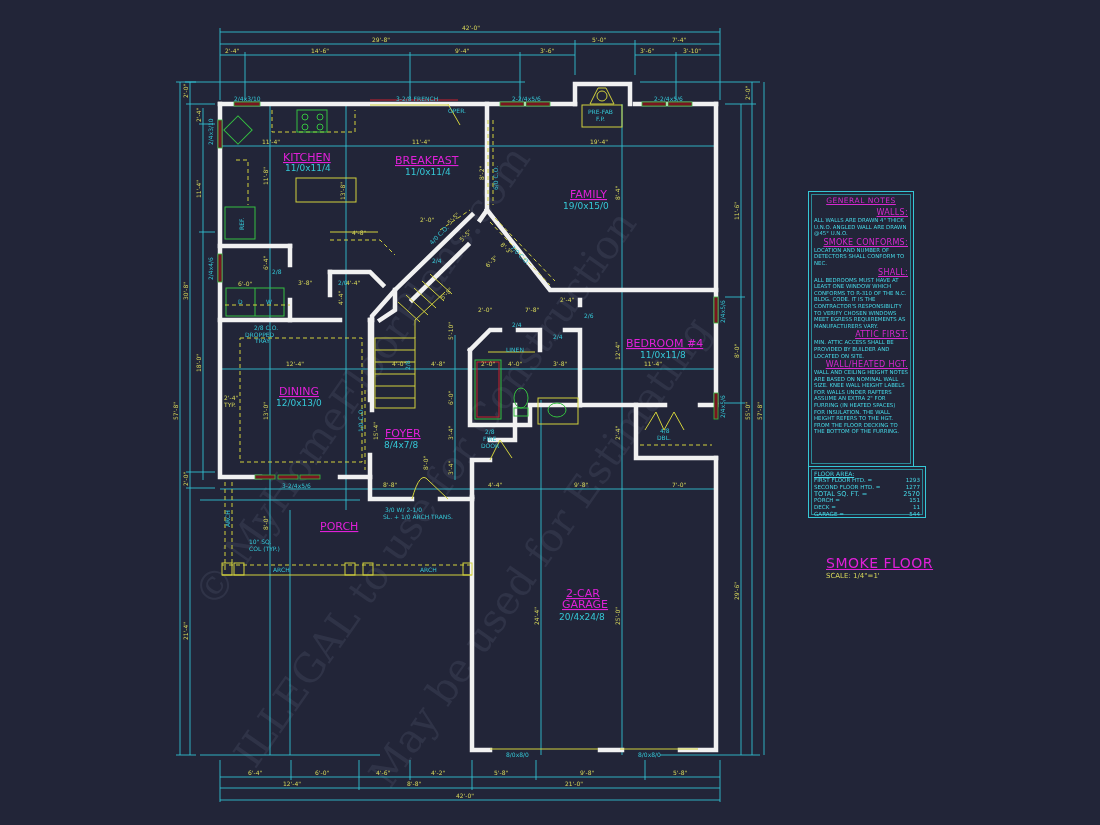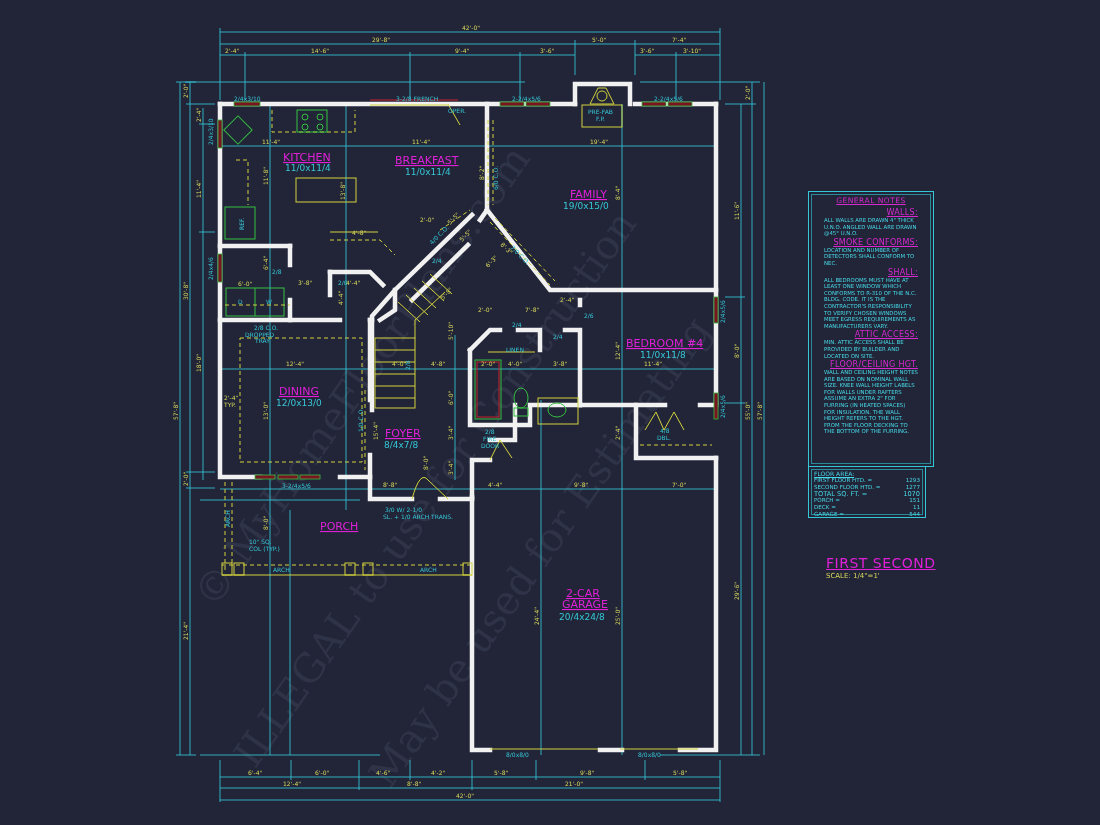--- a/index.html
+++ b/index.html
@@ -12,21 +12,21 @@
   .room { fill:#e020d8; font-size:11px; text-decoration:underline; }
   .roomsize { fill:#35c7d6; font-size:9px; }
   .wall { stroke:#f1f1f1; stroke-width:4.5; fill:none; stroke-linecap:square; }
   .dl { stroke:#31c0d0; stroke-width:0.9; fill:none; }
   .yl { stroke:#d2d23c; stroke-width:1; fill:none; }
   .yd { stroke:#d2d23c; stroke-width:1; fill:none; stroke-dasharray:4 3; }
   .gr { stroke:#35c040; stroke-width:1; fill:none; }
   .win { fill:#7a1420; stroke:#35c040; stroke-width:0.8; }
   .wm { fill:#3b3f54; font-size:40px; font-family:"DejaVu Serif", serif; opacity:0.55; }
 
-  .notes { position:absolute; left:808px; top:191px; width:126px; height:276px; border:1.5px solid #35c7d6; box-shadow: inset 0 0 0 2px #222538, inset 0 0 0 3px #2a8a98; padding:4px 15px; box-sizing:border-box; }
+  .notes { position:absolute; left:808px; top:191px; width:106px; height:276px; border:1.5px solid #35c7d6; box-shadow: inset 0 0 0 2px #222538, inset 0 0 0 3px #2a8a98; padding:4px 5px; box-sizing:border-box; }
   .notes-title { color:#d828d0; font-size:7.5px; text-align:center; text-decoration:underline; letter-spacing:0.5px; margin-bottom:3px; }
   .notes-h { color:#d828d0; font-size:8px; text-decoration:underline; letter-spacing:0.3px; margin-top:1px; line-height:9px;text-align:right; }
   .notes-p { color:#46d8e6; font-size:5.4px; line-height:6.6px; margin-bottom:1px; text-transform:uppercase; }
   .area { position:absolute; left:808px; top:466px; width:118px; height:52px; border:1.5px solid #35c7d6; box-shadow: inset 0 0 0 2px #222538, inset 0 0 0 3px #2a8a98; padding:3px 5px; box-sizing:border-box; }
   .area-title { color:#46d8e6; font-size:6px; text-decoration:underline; line-height:7px; }
   .area-row { display:flex; justify-content:space-between; color:#46d8e6; font-size:5.6px; line-height:6.8px; }
   .area-row.big { font-size:6.6px; }
   .title-block { position:absolute; left:826px; top:555px; }
   .title { color:#e020d8; font-size:14px; text-decoration:underline; letter-spacing:0.5px; }
   .scale { color:#d8d85a; font-size:7px; margin-top:1px; }
@@ -420,50 +420,50 @@
 </svg>
 
 <div class="notes">
   <div class="notes-title">GENERAL NOTES</div>
   <div class="notes-h">WALLS:</div>
   <div class="notes-p">ALL WALLS ARE DRAWN 4" THICK U.N.O. ANGLED WALL ARE DRAWN @45° U.N.O.</div>
   <div class="notes-h">SMOKE CONFORMS:</div>
   <div class="notes-p">LOCATION AND NUMBER OF DETECTORS SHALL CONFORM TO NEC.</div>
   <div class="notes-h">SHALL:</div>
   <div class="notes-p">ALL BEDROOMS MUST HAVE AT LEAST ONE WINDOW WHICH CONFORMS TO R-310 OF THE N.C. BLDG. CODE. IT IS THE CONTRACTOR'S RESPONSIBILITY TO VERIFY CHOSEN WINDOWS MEET EGRESS REQUIREMENTS AS MANUFACTURERS VARY.</div>
-  <div class="notes-h">ATTIC ACCESS:</div>
+  <div class="notes-h">ATTIC FIRST:</div>
   <div class="notes-p">MIN. ATTIC ACCESS SHALL BE PROVIDED BY BUILDER AND LOCATED ON SITE.</div>
-  <div class="notes-h">FLOOR/CEILING HGT.</div>
+  <div class="notes-h">WALL/HEATED HGT.</div>
   <div class="notes-p">WALL AND CEILING HEIGHT NOTES ARE BASED ON NOMINAL WALL SIZE. KNEE WALL HEIGHT LABELS FOR WALLS UNDER RAFTERS ASSUME AN EXTRA 2" FOR FURRING (IN HEATED SPACES) FOR INSULATION. THE WALL HEIGHT REFERS TO THE HGT. FROM THE FLOOR DECKING TO THE BOTTOM OF THE FURRING.</div>
 </div>
 
 <div class="area">
   <div class="area-title">FLOOR AREA:</div>
   <div class="area-row">
       <span>FIRST FLOOR HTD. =</span>
       <span>1293</span>
     </div>
   <div class="area-row">
       <span>SECOND FLOOR HTD. =</span>
       <span>1277</span>
     </div>
   <div class="area-row big">
       <span>TOTAL SQ. FT. =</span>
-      <span>1070</span>
+      <span>2570</span>
     </div>
   <div class="area-row">
       <span>PORCH =</span>
       <span>151</span>
     </div>
   <div class="area-row">
       <span>DECK =</span>
       <span>11</span>
     </div>
   <div class="area-row">
       <span>GARAGE =</span>
       <span>544</span>
     </div>
 </div>
 
 <div class="title-block">
-  <div class="title">FIRST SECOND</div>
+  <div class="title">SMOKE FLOOR</div>
   <div class="scale">SCALE: 1/4"=1'</div>
 </div>
 
 </body></html>

